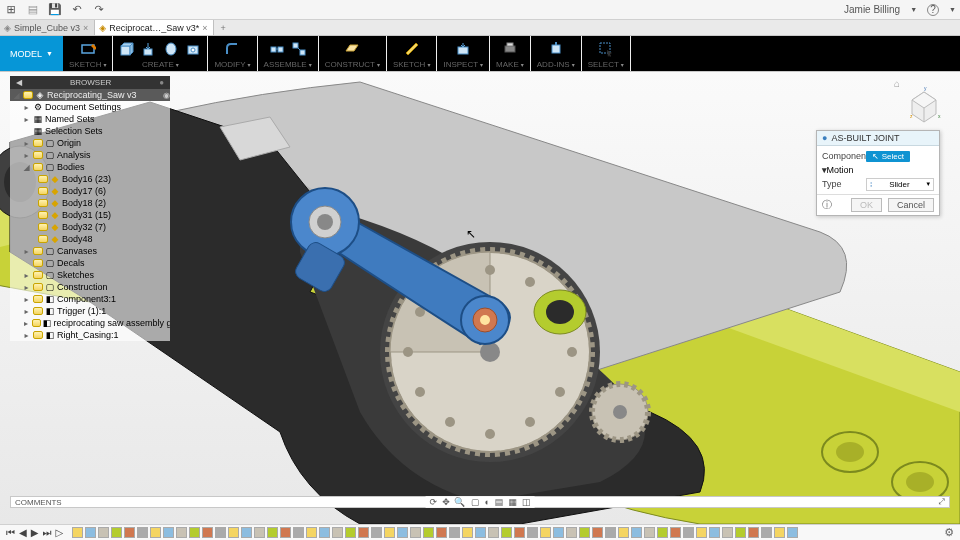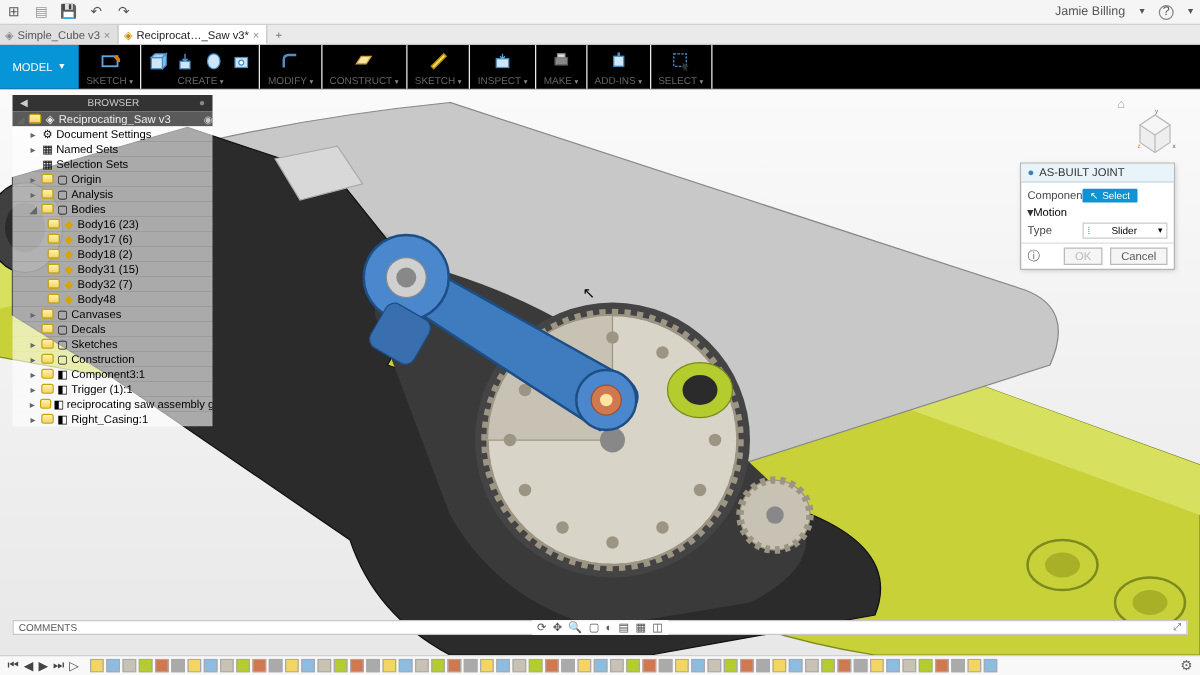--- a/index.html
+++ b/index.html
@@ -158,20 +158,39 @@
   </div>
   <div class="ribbon-group">
     <div class="icons">
         <span class="ric">
           <svg width="16" height="16">
             <path d="M3 13 V7 Q3 3 7 3 H13" fill="none" stroke="#4a8fc7" stroke-width="2"></path>
           </svg>
         </span>
       </div>
     <div class="glabel">MODIFY</div>
+  </div>
+  <div class="ribbon-group">
+    <div class="icons">
+      <span class="ric">
+          <svg width="16" height="16">
+            <rect x="2" y="6" width="5" height="5" fill="#cfe6f7" stroke="#4a8fc7"></rect>
+            <rect x="9" y="6" width="5" height="5" fill="#cfe6f7" stroke="#4a8fc7"></rect>
+            <line x1="7" y1="8" x2="9" y2="8" stroke="#4a8fc7"></line>
+          </svg>
+        </span>
+      <span class="ric">
+          <svg width="16" height="16">
+            <rect x="2" y="2" width="5" height="5" fill="#cfe6f7" stroke="#4a8fc7"></rect>
+            <rect x="9" y="9" width="5" height="5" fill="#cfe6f7" stroke="#4a8fc7"></rect>
+            <line x1="7" y1="7" x2="9" y2="9" stroke="#4a8fc7"></line>
+          </svg>
+        </span>
+    </div>
+    <div class="glabel">ASSEMBLE</div>
   </div>
   <div class="ribbon-group">
     <div class="icons">
         <span class="ric">
           <svg width="16" height="16">
             <path d="M2 10 L6 4 H14 L10 10 Z" fill="#f9e3a6" stroke="#c7a033"></path>
           </svg>
         </span>
       </div>
     <div class="glabel">CONSTRUCT</div>

